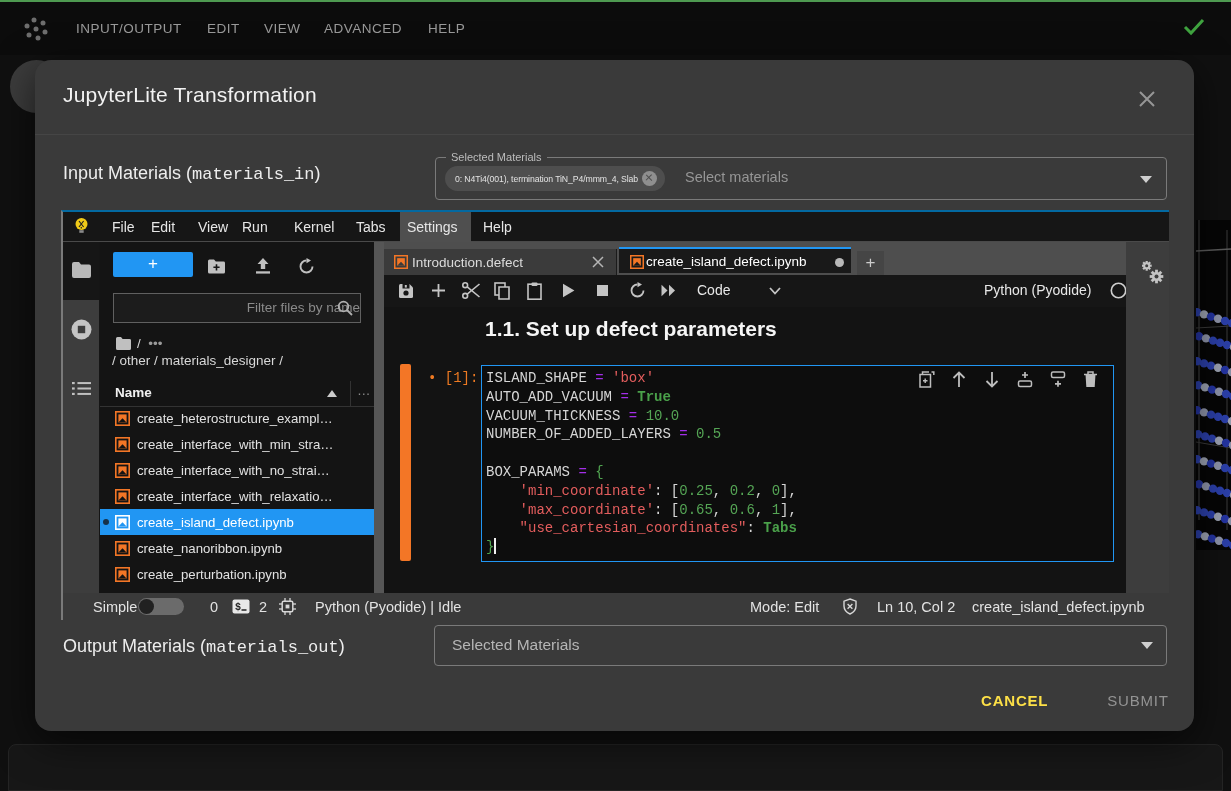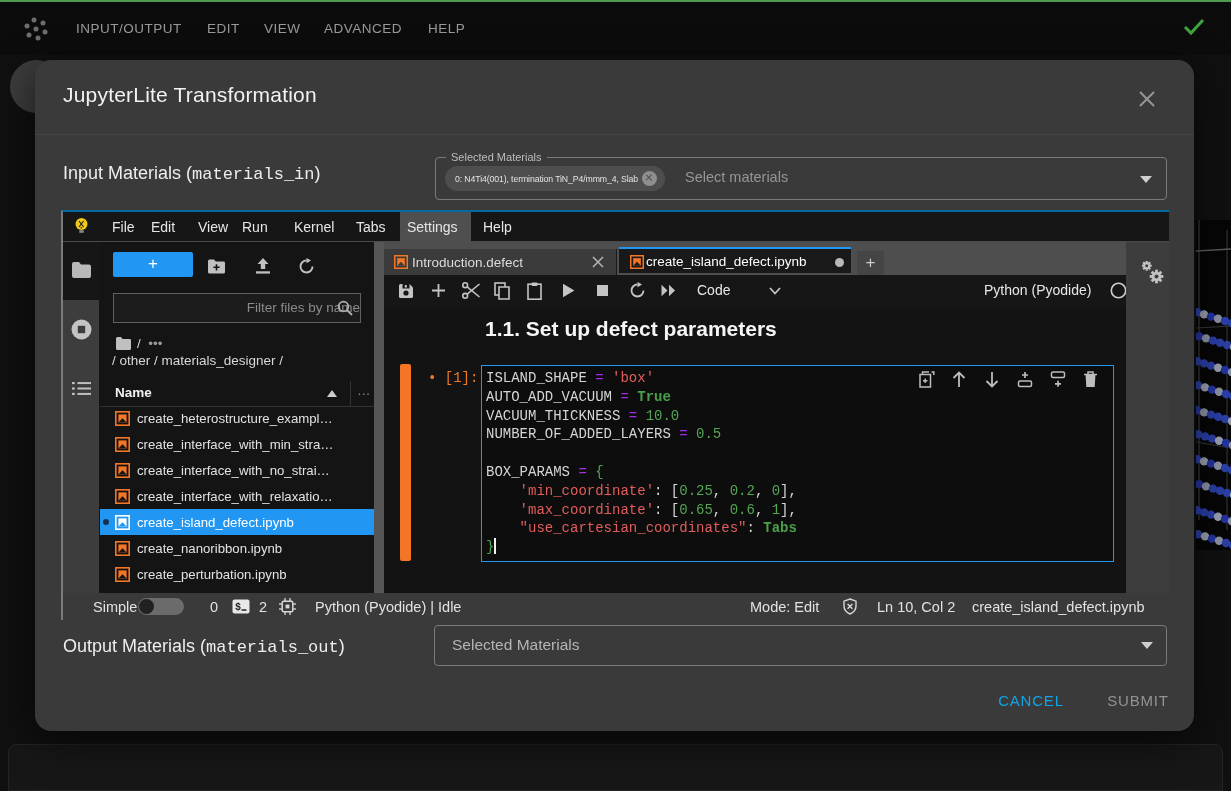--- a/index.html
+++ b/index.html
@@ -73,21 +73,21 @@
 #code .kw { color:#4aa04a; font-weight:700; }
 #code .br { color:#51a651; }
 #celltools { position:absolute; left:535px; top:64px; }
 
 
 .sbtxt { position:absolute; top:6px; }
 #toggle { position:absolute; left:75px; top:5px; width:46px; height:17px; border-radius:9px; background:#6b6b6b; }
 #toggle .knob { position:absolute; left:1px; top:1px; width:15px; height:15px; border-radius:50%; background:#212121; }
 
 
-#btn-cancel { position:absolute; left:946px; top:632px; width:100px; text-align:center; color:#0ea5e9; font-size:15px; font-weight:400; letter-spacing:.8px; }
+#btn-cancel { position:absolute; left:946px; top:632px; width:100px; text-align:left; color:#fde047; font-size:15px; font-weight:700; letter-spacing:.8px; }
 #btn-submit { position:absolute; left:1053px; top:632px; width:100px; text-align:center; color:#939393; font-size:15px; font-weight:400; letter-spacing:.8px; }
 </style>
 </head>
 <body>
 <div id="stage">
 
   <div class="abs" id="topline"></div>
   <div class="abs" id="topbar">
     <svg class="abs" style="left:22px;top:13px" width="28" height="28" viewBox="0 0 28 28">
       <g fill="#6e6e6e">

